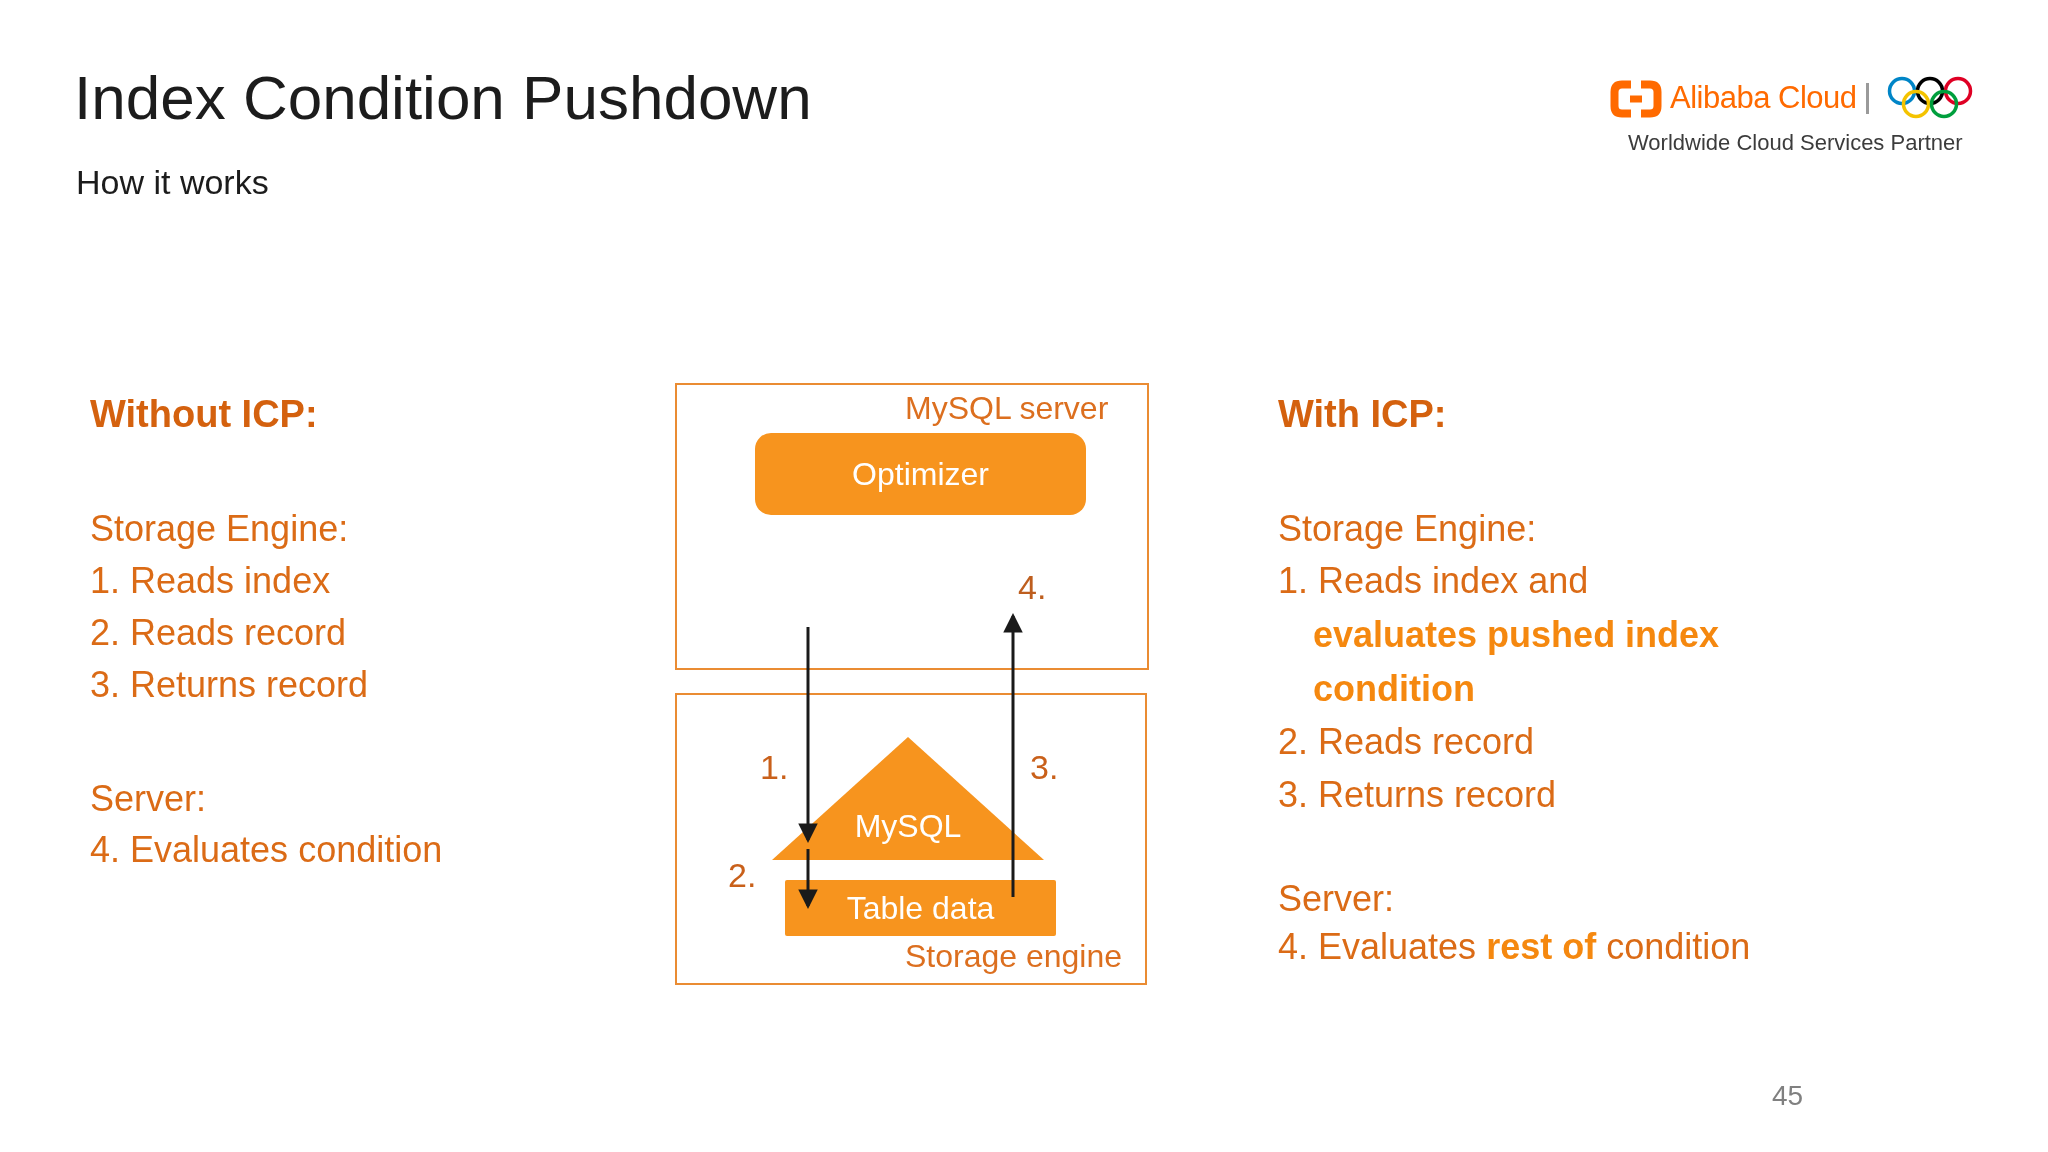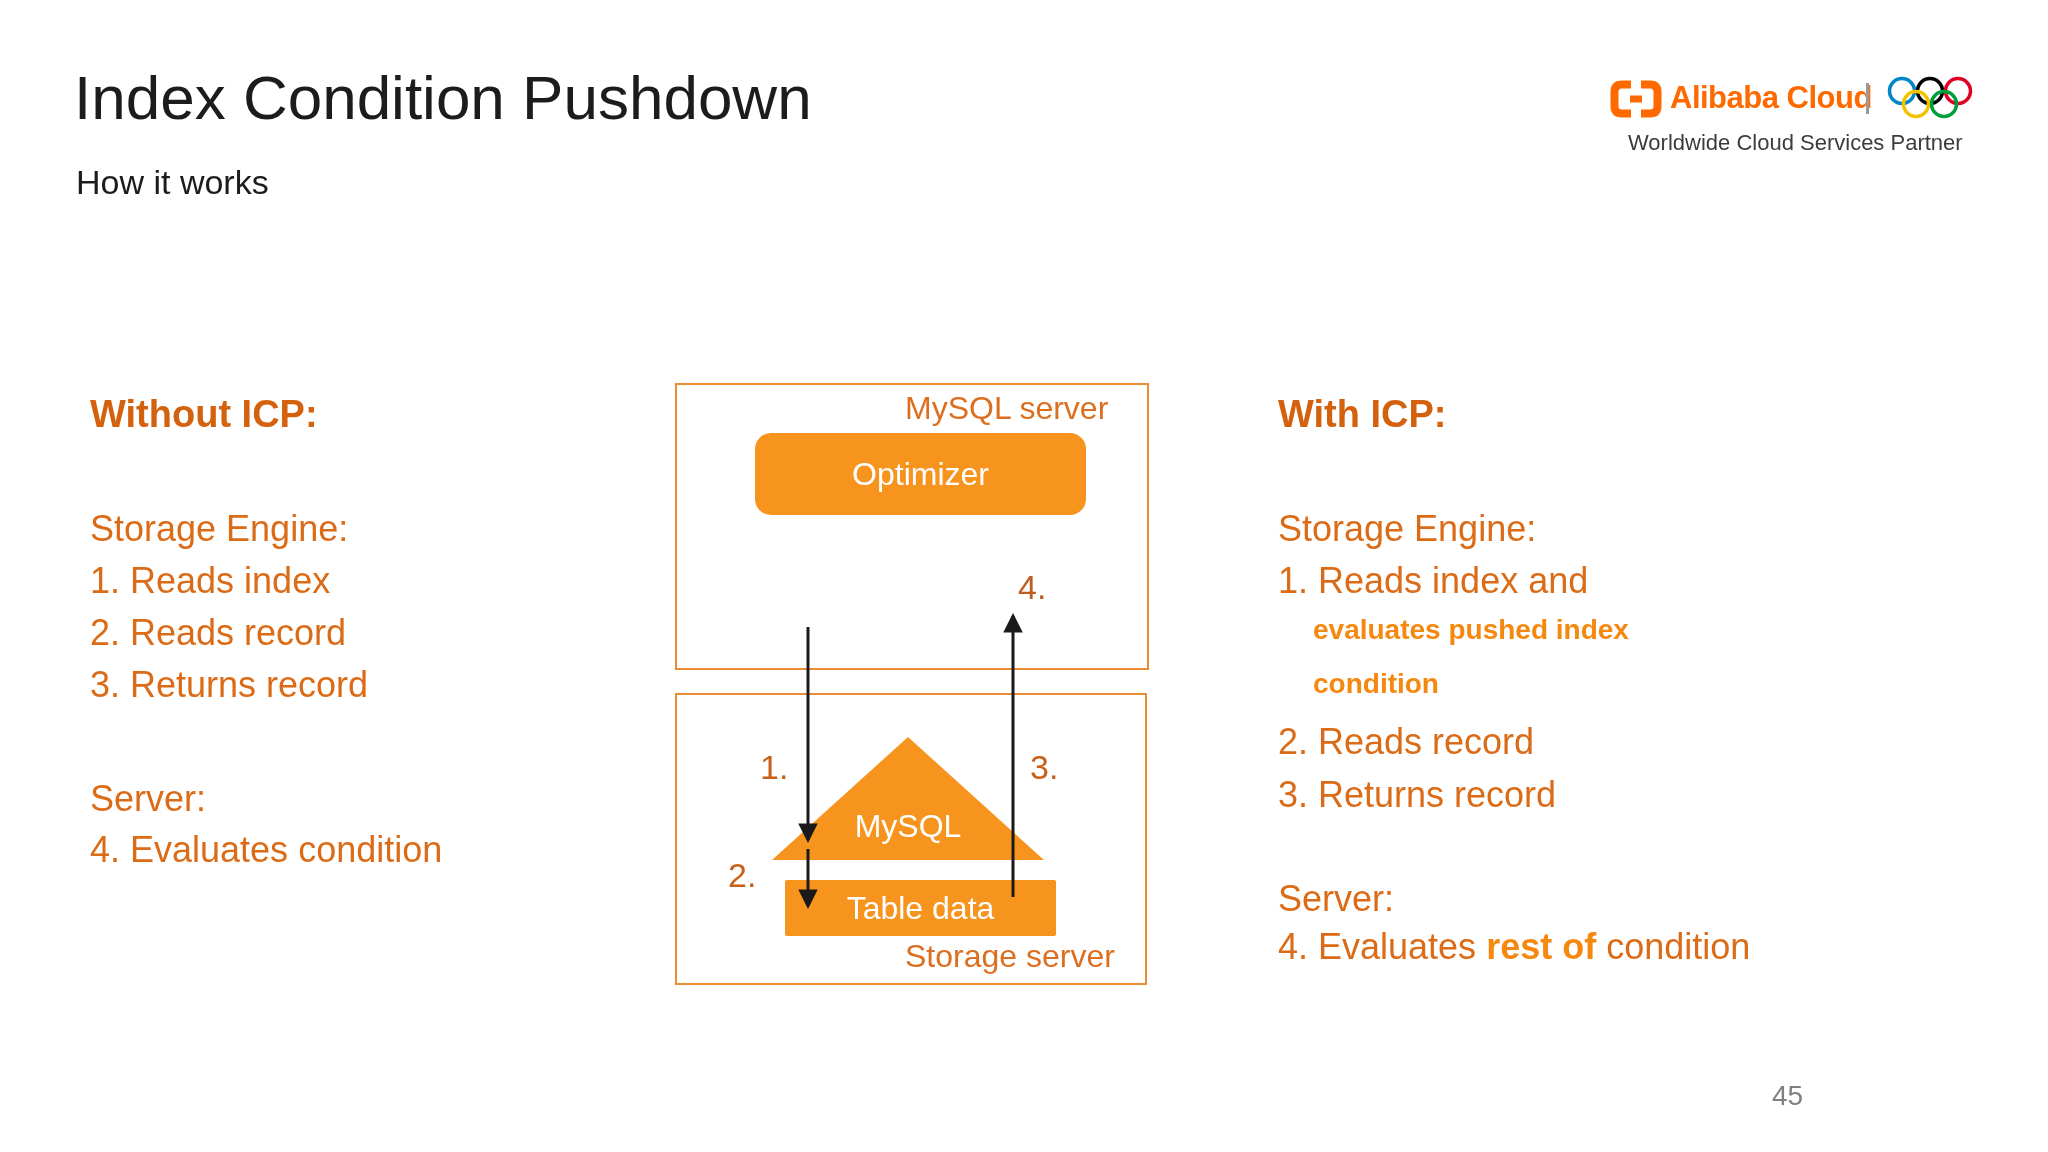--- a/index.html
+++ b/index.html
@@ -11,30 +11,30 @@
     overflow:hidden;
   }
   .abs{position:absolute;}
 
   
   .title{left:74px;top:62px;font-size:62px;color:#1c1c1c;letter-spacing:0;}
   .subtitle{left:76px;top:163px;font-size:34px;color:#1c1c1c;}
 
   
   .logo-icon{left:1610px;top:80px;width:52px;height:38px;}
-  .brand{left:1670px;top:80px;font-size:31px;font-weight:bold;color:#FF6A00;letter-spacing:-0.5px;}
+  .brand{left:1670px;top:80px;font-size:31px;font-weight:normal;color:#FF6A00;letter-spacing:-0.5px;}
   .logo-divider{left:1866px;top:83px;width:3px;height:31px;background:#9a9a9a;}
   .rings{left:1886px;top:74px;width:92px;height:50px;}
   .tagline{left:1628px;top:130px;font-size:22px;color:#3c3c3c;}
 
   
   .col-heading{font-size:38px;font-weight:bold;color:#D4610E;}
   .tline{font-size:36px;color:#DB6B16;white-space:nowrap;}
   .tline b,.hl{font-weight:bold;color:#F5880F;}
-  .hl{font-size:28px;white-space:nowrap;}
+  .hl{font-size:36px;white-space:nowrap;}
 
   
   .obox{border:2px solid #EA8C33;background:transparent;}
   .server-box{left:675px;top:383px;width:470px;height:283px;}
   .storage-box{left:675px;top:693px;width:468px;height:288px;}
   .box-label{font-size:32px;color:#DC6F1F;white-space:nowrap;}
   .orect{background:#F7941E;border-radius:16px;display:flex;align-items:center;justify-content:center;margin-left:13px;}
   .optimizer{left:742px;top:433px;width:331px;height:82px;}
   .execution{left:742px;top:543px;width:331px;height:82px;}
   .orect span{color:#ffffff;font-size:32px;}
@@ -97,21 +97,21 @@
       <span>Optimizer</span>
     </div>
   <div class="abs step4">4.</div>
 
   <div class="abs obox storage-box"></div>
   <div class="abs tri"></div>
   <div class="abs tri-label">MySQL</div>
   <div class="abs orect table-rect">
       <span>Table data</span>
     </div>
-  <div class="abs box-label" style="left:905px;top:938px;">Storage server</div>
+  <div class="abs box-label" style="left:905px;top:938px;">Storage engine</div>
 
   <div class="abs step-label" style="left:760px;top:748px;">1.</div>
   <div class="abs step-label" style="left:728px;top:856px;">2.</div>
   <div class="abs step-label" style="left:1030px;top:748px;">3.</div>
 
   <svg class="abs arrows" viewBox="0 0 2048 1152">
     <defs>
       <marker id="ah" viewBox="0 0 10 10" refX="8.5" refY="5" markerWidth="6.5" markerHeight="6.5" orient="auto-start-reverse">
         <path d="M0 0 L10 5 L0 10 z" fill="#1a1a1a"></path>
       </marker>

